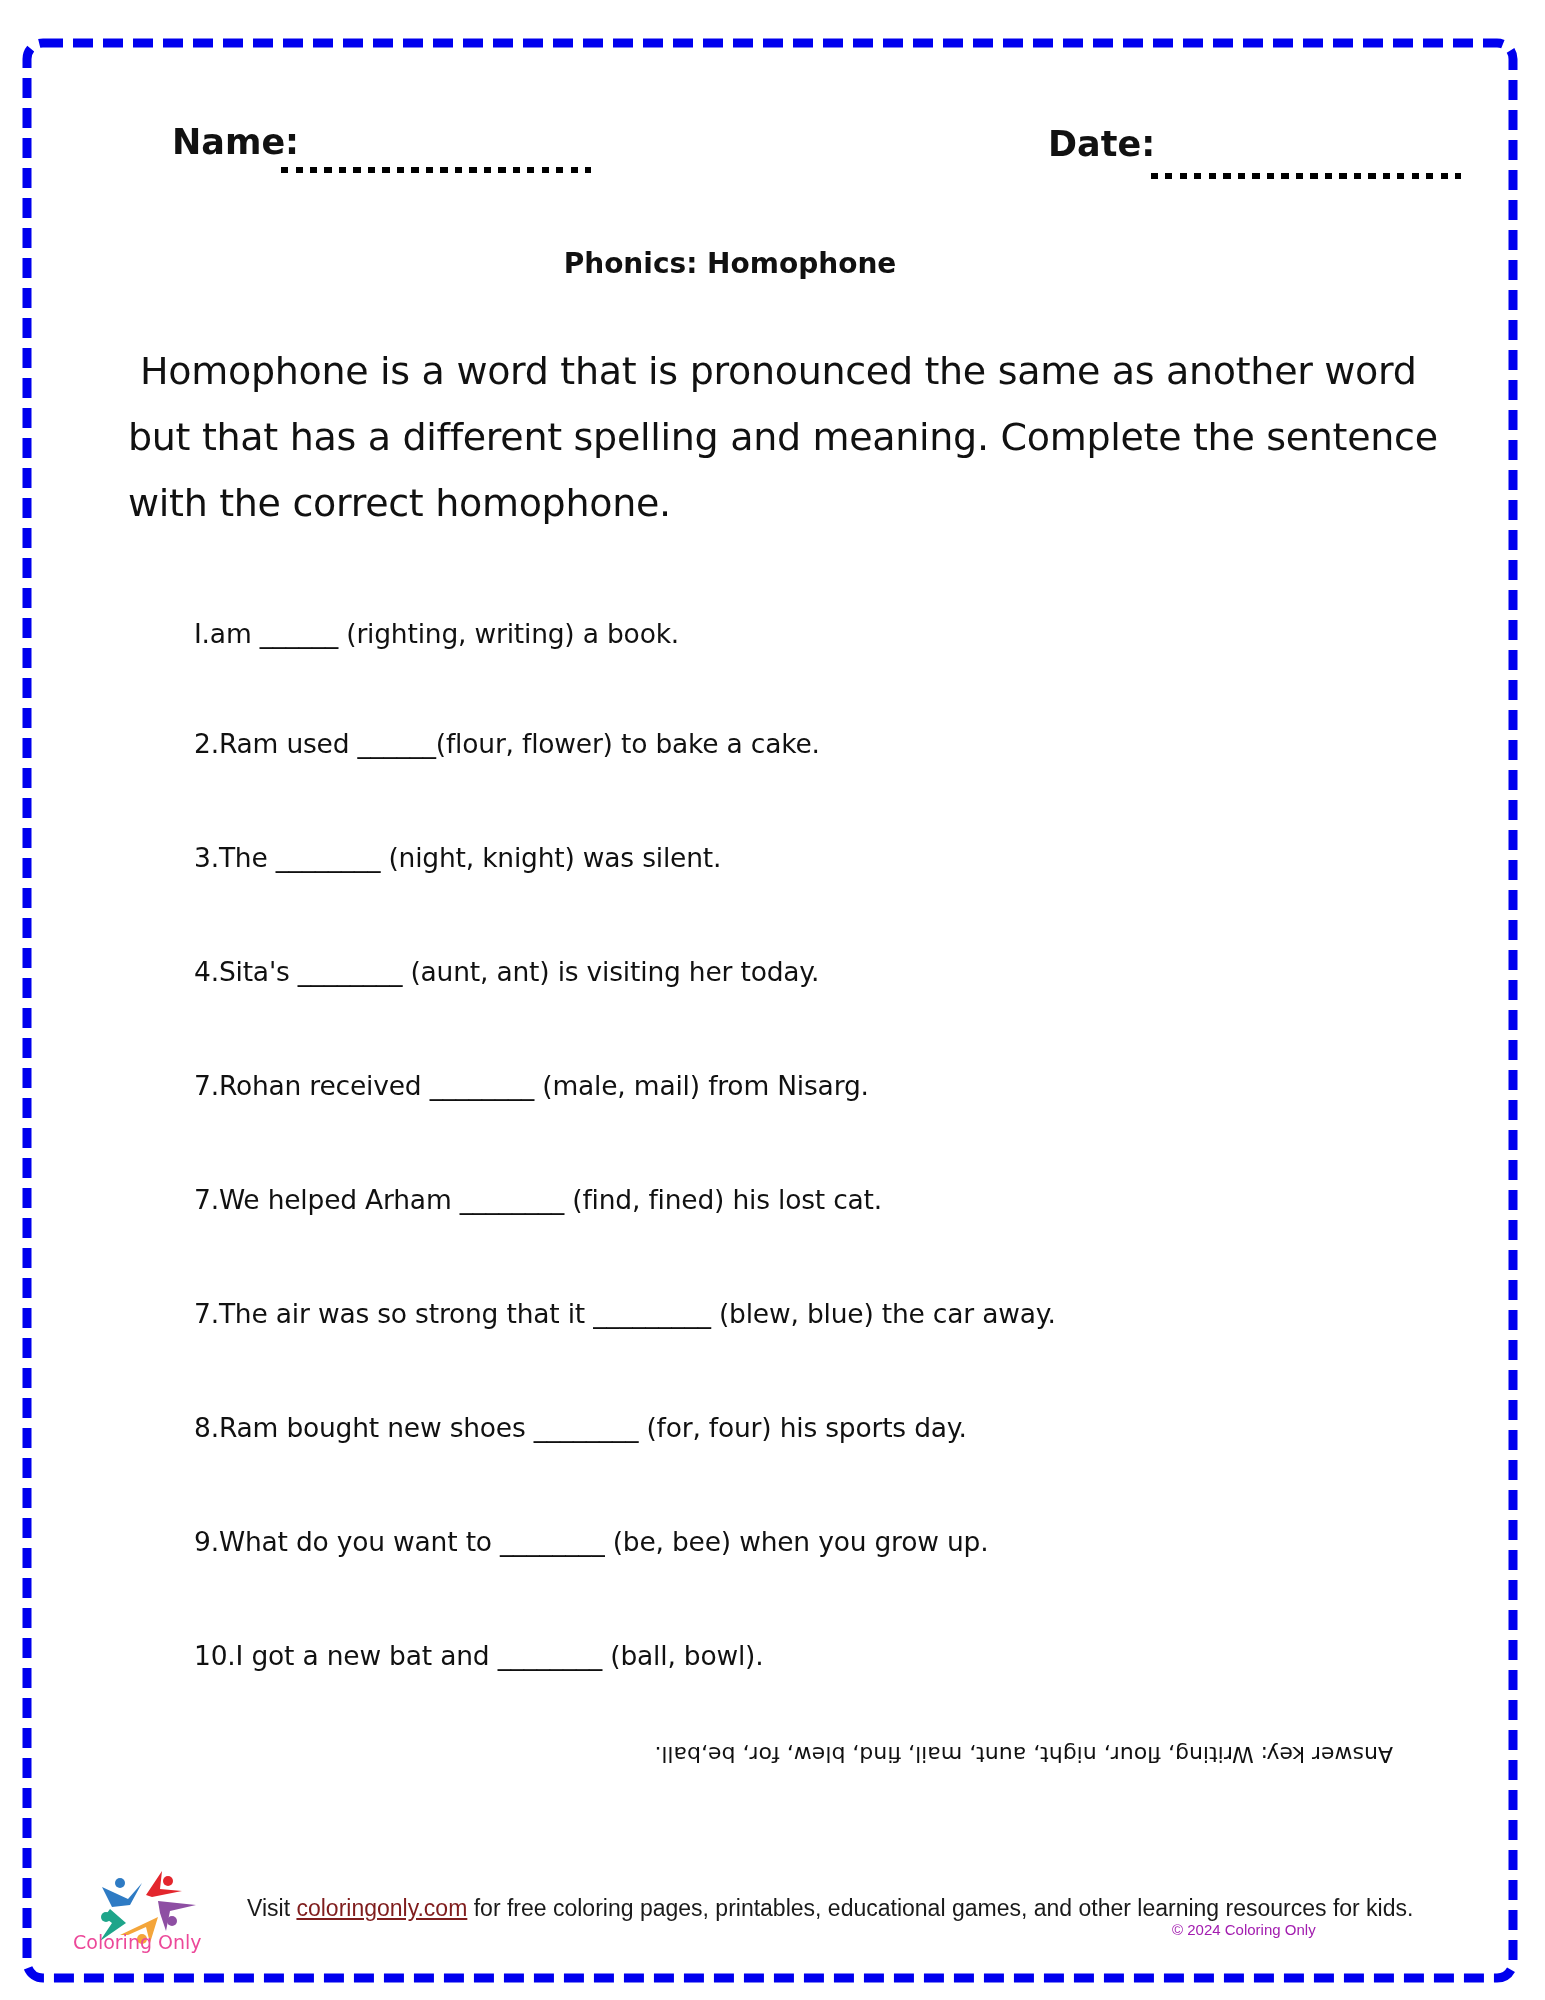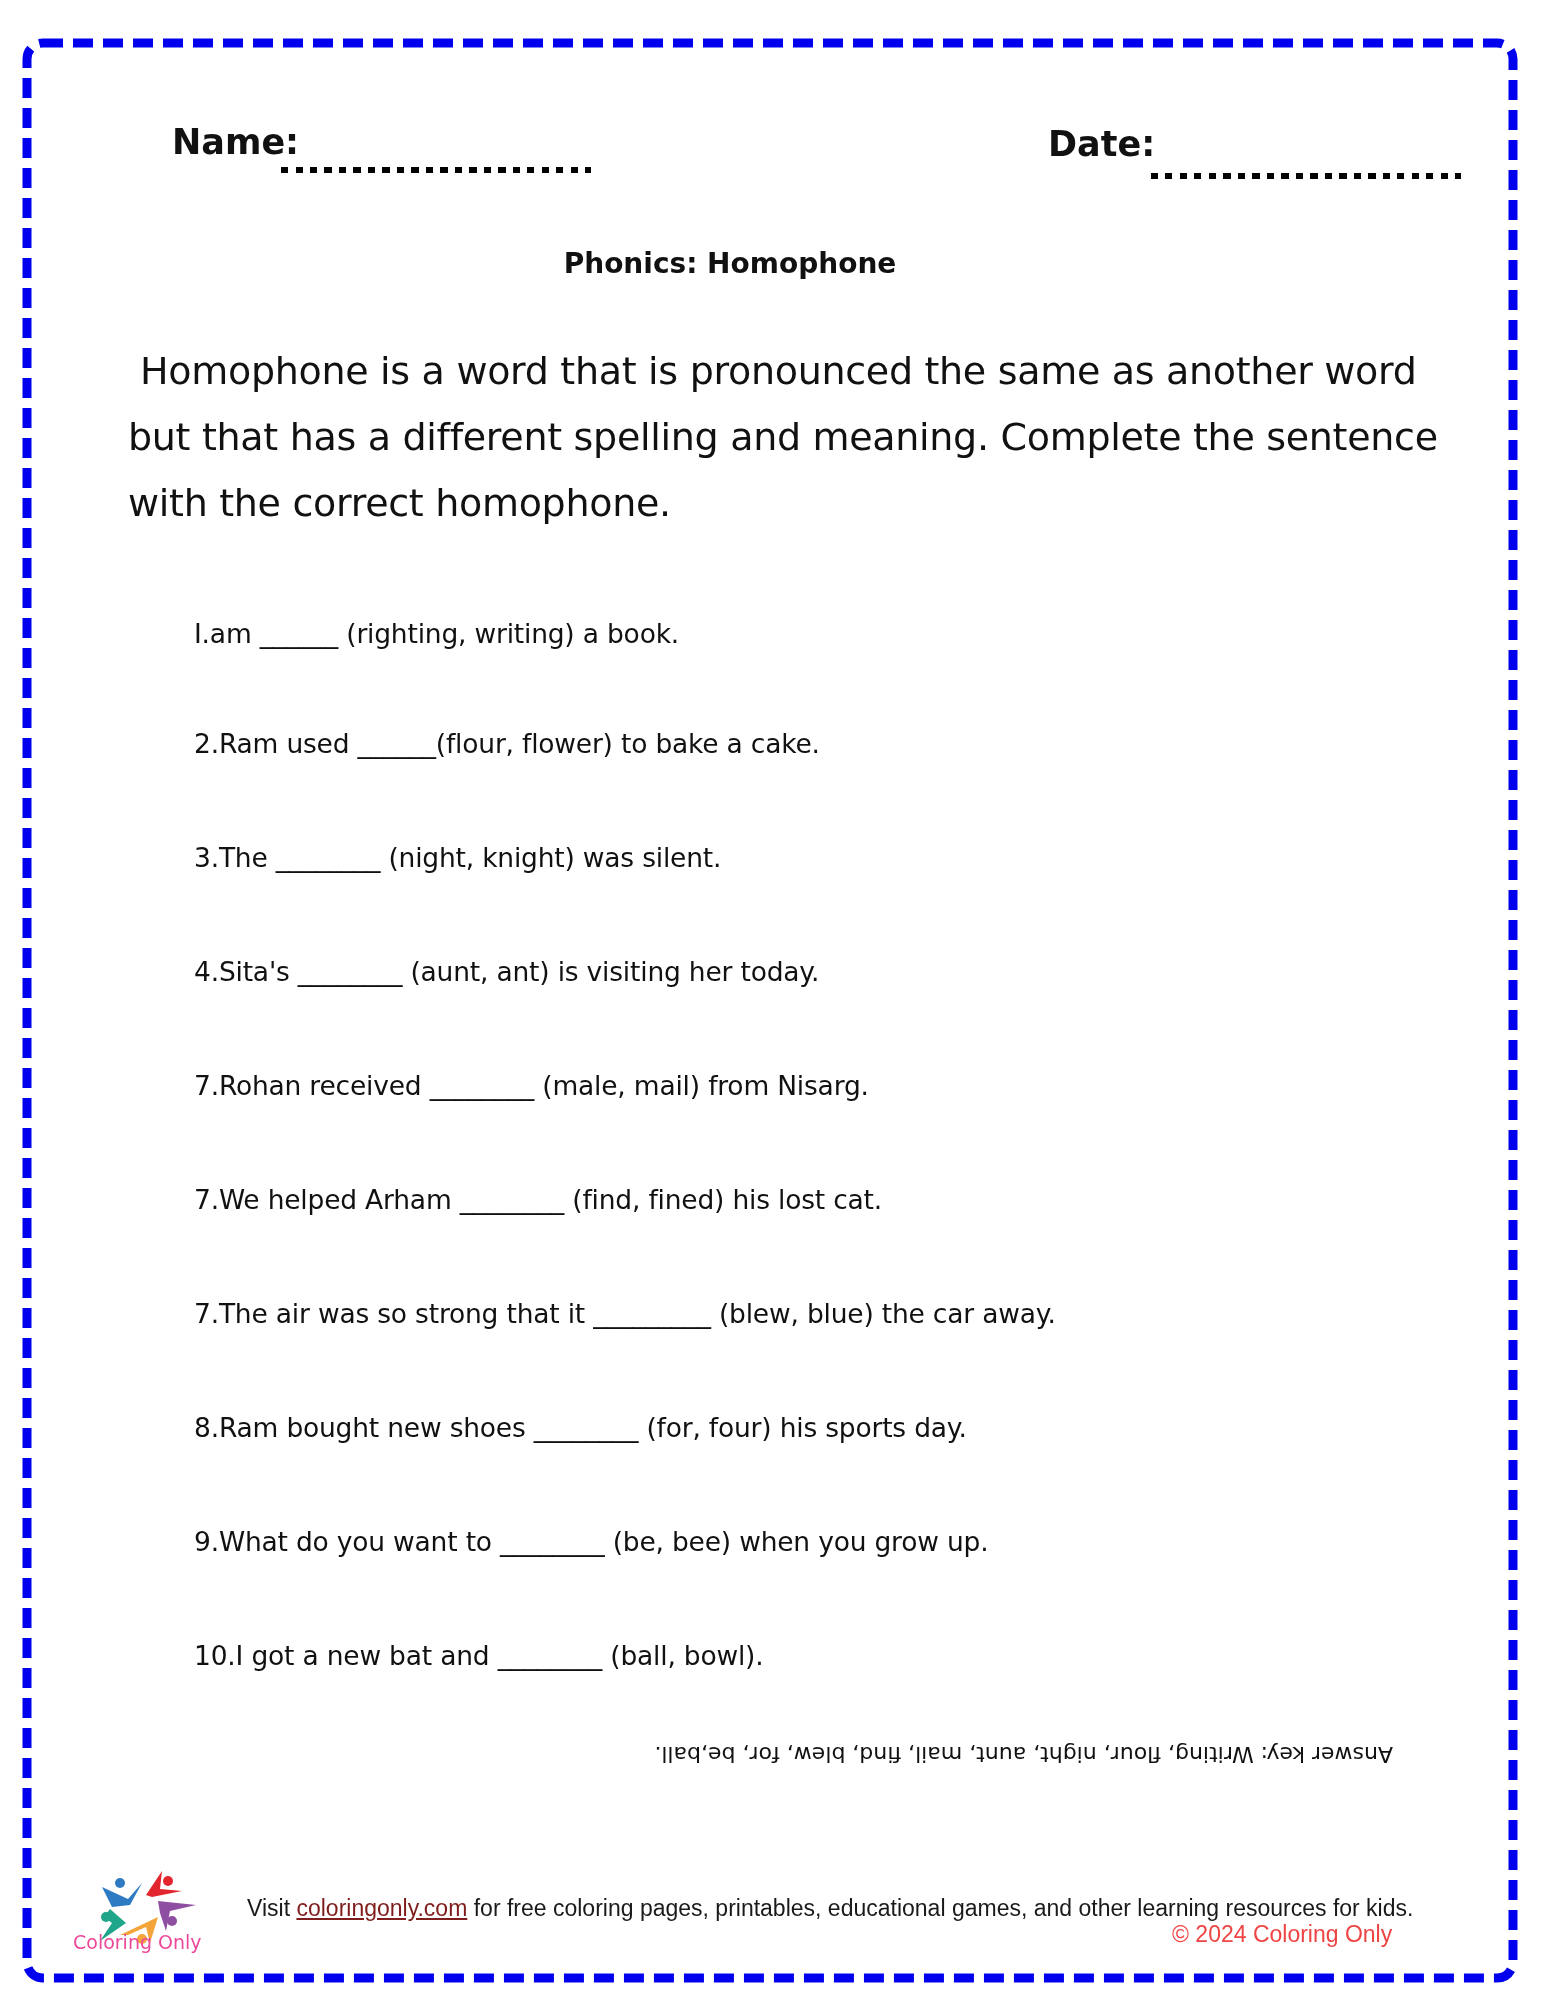--- a/index.html
+++ b/index.html
@@ -17,21 +17,21 @@
   .dotline {
     position:absolute; height:6px;
     background-image:repeating-linear-gradient(to right, #000 0 7px, transparent 7px 14.5px);
   }
   .title { font-family:"DejaVu Sans", sans-serif; font-weight:bold; font-size:28px; left:0; width:1460px; text-align:center; }
   .intro { font-family:"DejaVu Sans", sans-serif; font-size:38px; line-height:66px; left:128px; top:338px; width:1320px; white-space:normal; letter-spacing:-0.3px; }
   .question { font-family:"DejaVu Sans", sans-serif; font-size:26.5px; left:194px; letter-spacing:-0.2px;margin-top:48px; }
   .answer-key { font-family:"DejaVu Sans", sans-serif; font-size:22px; left:643px; top:1742px; width:750px; text-align:left; transform:rotate(180deg); transform-origin:center center; }
   .footer-text { font-family:"Liberation Sans", sans-serif; font-size:23px; left:247px; top:1892px; width:1170px; white-space:normal; line-height:32px; color:#1a1a1a; }
   .footer-text a { color:#7f1d1d; text-decoration:underline; }
-  .copyright { font-family:"Liberation Sans", sans-serif; font-size:23px; left:1172px; top:1921px; color:#ef4444; }
+  .copyright { font-family:"Liberation Sans", sans-serif; font-size:15px; left:1172px; top:1921px; color:#a21caf; }
   .logo { position:absolute; left:70px; top:1865px; width:140px; height:100px; }
   .logo-text { font-family:"DejaVu Sans", sans-serif; font-size:19px; color:#ec4899; position:absolute; left:73px; top:1931px; white-space:nowrap; }
 </style>
 </head>
 <body>
 
 <div class="frame">
   <svg width="1496" height="1945">
     <rect x="5" y="5" width="1486" height="1935" rx="16" ry="16" fill="none" stroke="#0000ee" stroke-width="9" stroke-dasharray="20 10"></rect>
   </svg>

